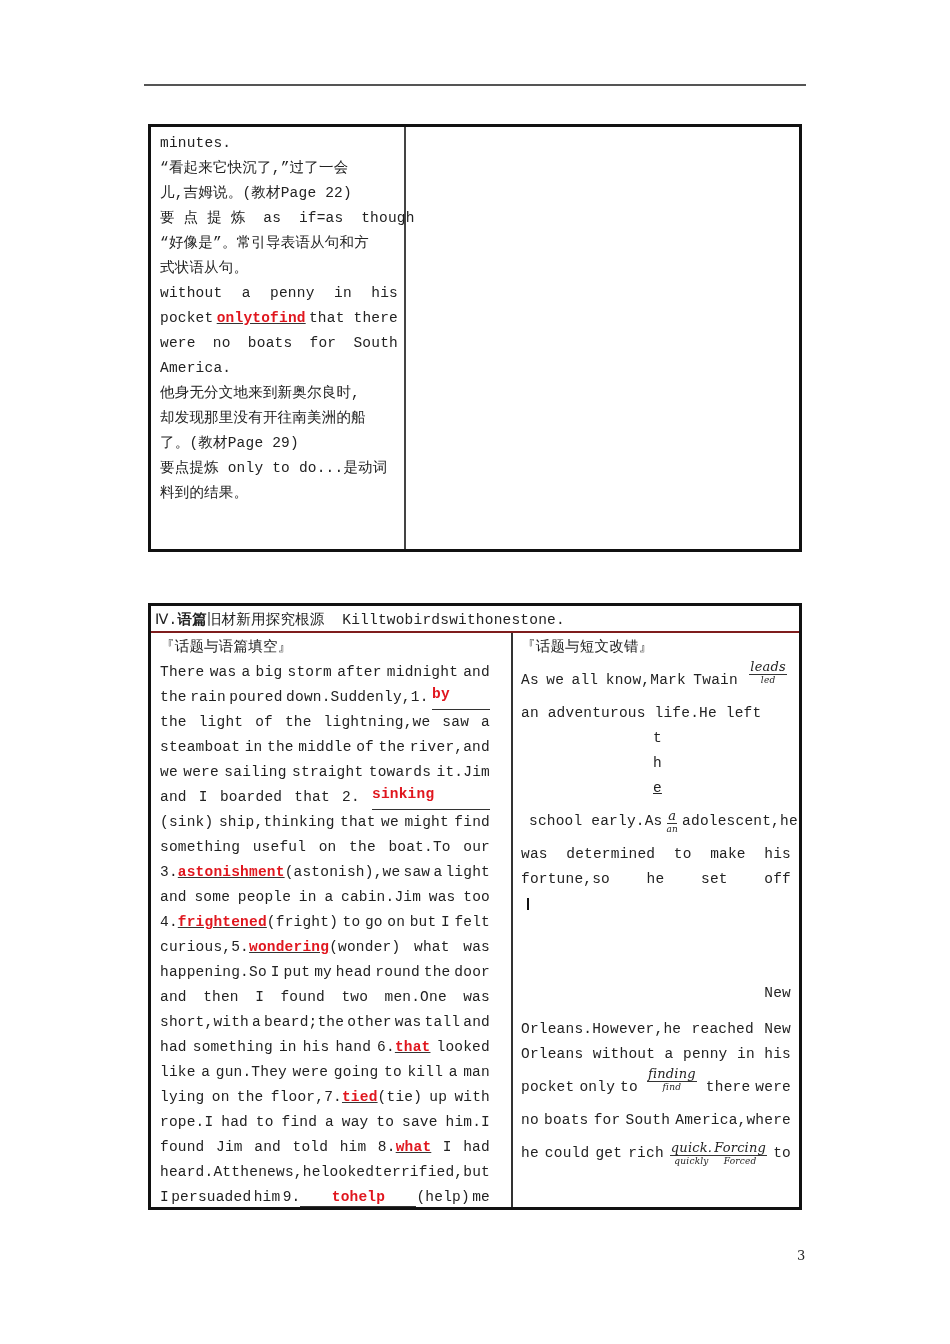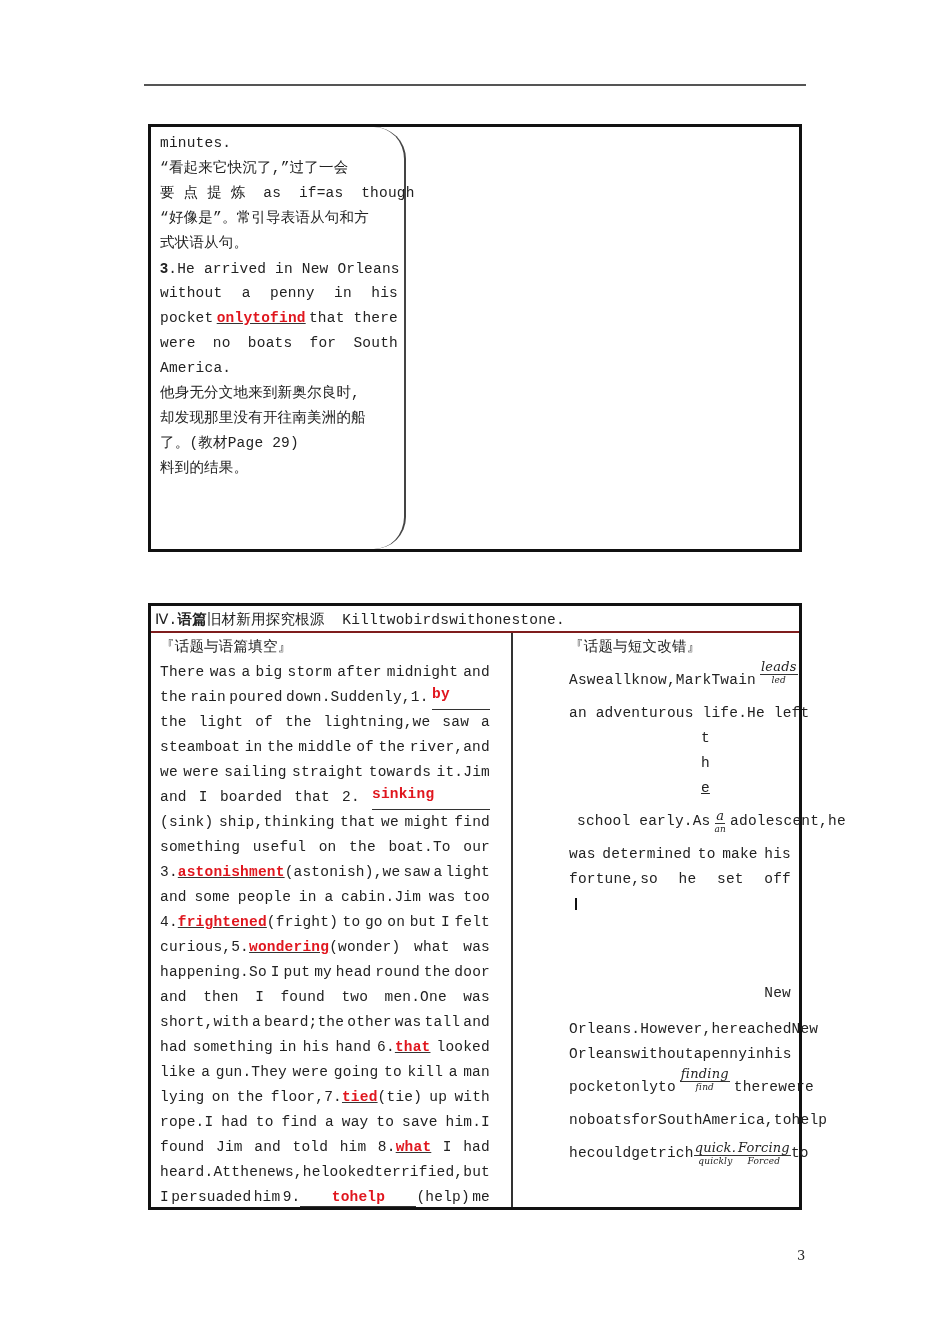--- a/index.html
+++ b/index.html
@@ -2,48 +2,48 @@
 <html><head>
 <meta charset="utf-8">
 <style>
   html, body { margin:0; padding:0; background:#ffffff; }
   body { width:950px; height:1344px; position:relative; overflow:hidden;
          font-family:"DejaVu Serif","Liberation Serif",serif; color:#222; }
   .header-rule { position:absolute; left:144px; top:84px; width:662px; height:2px; background:#555; }
   .mono { font-family:"Liberation Mono","DejaVu Sans Mono",monospace; }
   .tbl { position:absolute; border:3px solid #111; box-sizing:border-box; background:#fff; }
   .t1 { left:148px; top:124px; width:654px; height:428px; }
-  .t1 .col-left { position:absolute; left:0; top:0; width:255px; height:100%; border-right:2px solid #444; box-sizing:border-box; padding:4px 6px 0 9px;border-radius:32px; }
+  .t1 .col-left { position:absolute; left:0; top:0; width:255px; height:100%; border-right:2px solid #444; box-sizing:border-box; padding:4px 6px 0 9px; }
   .line { font-size:14.5px; line-height:25px; height:25px; white-space:nowrap; letter-spacing:0.2px; }
   .just { display:flex; justify-content:space-between; }
   .ans { color:#e0161e; font-weight:bold; text-decoration:underline; text-decoration-color:#333; }
   .blank { display:inline-block; border-bottom:1.5px solid #333; line-height:18px; }
   .t2 { left:148px; top:603px; width:654px; height:607px; }
   .t2 .title-row { position:absolute; left:0; top:0; width:100%; height:27px; border-bottom:2px solid #7f1d1d; box-sizing:border-box; padding:2px 4px; }
   .t2 .col-l { position:absolute; left:0; top:27px; width:362px; bottom:0; border-right:2px solid #333; box-sizing:border-box; padding:2px 21px 0 9px; }
-  .t2 .col-r { position:absolute; left:362px; top:27px; right:0; bottom:0; box-sizing:border-box; padding:2px 8px 4px 8px;margin-left:48px; }
+  .t2 .col-r { position:absolute; left:362px; top:27px; right:0; bottom:0; box-sizing:border-box; padding:2px 8px 4px 8px; }
   .frac { display:inline-flex; flex-direction:column; align-items:center; vertical-align:middle; font-family:"DejaVu Serif",serif; font-style:italic; line-height:1; margin:0 4px; }
   .frac .num { font-size:13px; border-bottom:1px solid #333; padding:0 1px 1px; }
   .frac .den { font-size:9px; padding-top:1px; }
   .page-num { position:absolute; left:797px; top:1248px; font-size:13px; }
   .bold { font-weight:bold; }
 </style>
 </head>
 <body>
 
 <div class="header-rule"></div>
 
 <div class="tbl t1">
   <div class="col-left mono">
     <div class="line">minutes.</div>
     <div class="line">“看起来它快沉了,”过了一会</div>
+    <div class="line">儿,吉姆说。(教材Page 22)</div>
     <div class="line" style="white-space:pre">要 点 提 炼  as  if=as  though</div>
     <div class="line">“好像是”。常引导表语从句和方</div>
     <div class="line">式状语从句。</div>
-    <div class="line"><span class="bold" style="font-family:'Liberation Sans',sans-serif">3</span>.<span>He arrived in New Orleans</span></div>
     <div class="line just">
         <span>without</span>
         <span>a</span>
         <span>penny</span>
         <span>in</span>
         <span>his</span>
       </div>
     <div class="line just">
         <span>pocket</span>
         <span class="ans">onlytofind</span>
@@ -53,20 +53,21 @@
         <span>were</span>
         <span>no</span>
         <span>boats</span>
         <span>for</span>
         <span>South</span>
       </div>
     <div class="line">America.</div>
     <div class="line">他身无分文地来到新奥尔良时,</div>
     <div class="line">却发现那里没有开往南美洲的船</div>
     <div class="line">了。(教材Page 29)</div>
+    <div class="line">要点提炼 only to do...是动词</div>
     <div class="line">料到的结果。</div>
   </div>
 </div>
 
 <div class="tbl t2">
   <div class="title-row mono line">
     <span>Ⅳ.</span><span class="bold">语篇</span><span>旧材新用探究根源</span>&nbsp;&nbsp;<span>Killtwobirdswithonestone.</span>
   </div>
 
   <div class="col-l mono">
@@ -321,21 +322,21 @@
           <span class="den">find</span>
         </span>
         <span>there</span>
         <span>were</span>
       </div>
     <div class="line just">
         <span>no</span>
         <span>boats</span>
         <span>for</span>
         <span>South</span>
-        <span>America,tohelp</span>
+        <span>America,where</span>
       </div>
     <div class="line just" style="height:41px;line-height:41px">
         <span>he</span>
         <span>could</span>
         <span>get</span>
         <span>rich</span>
         <span><span class="frac" style="margin:0">
             <span class="num">quick.</span>
             <span class="den">quickly</span>
           </span><span class="frac" style="margin:0">

